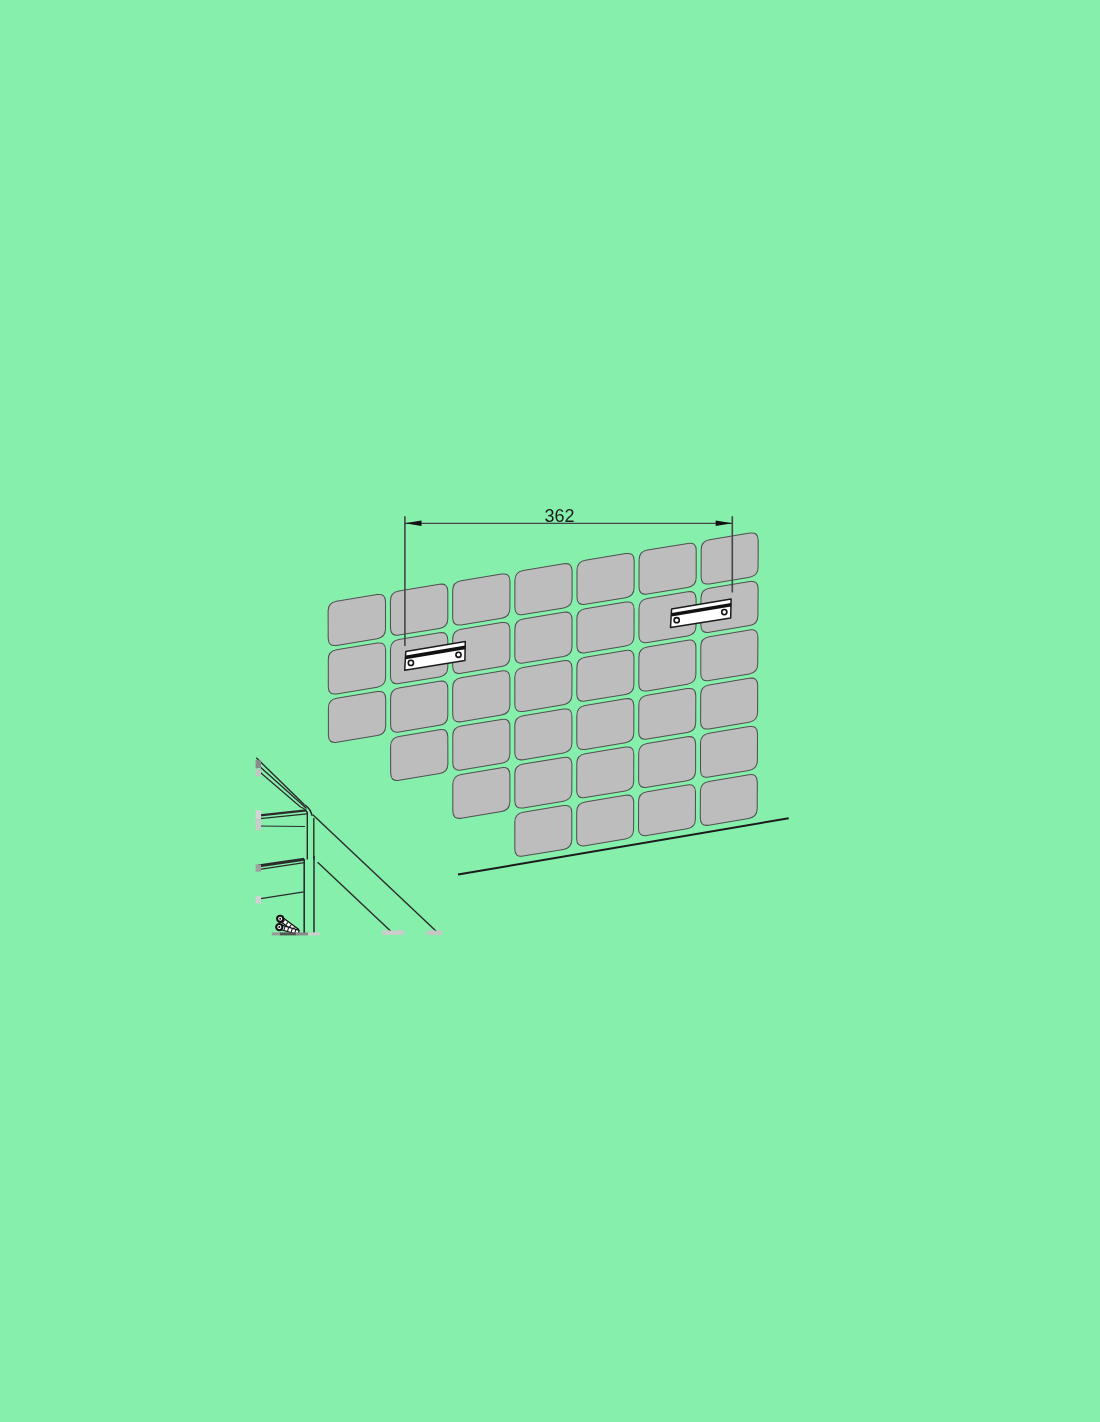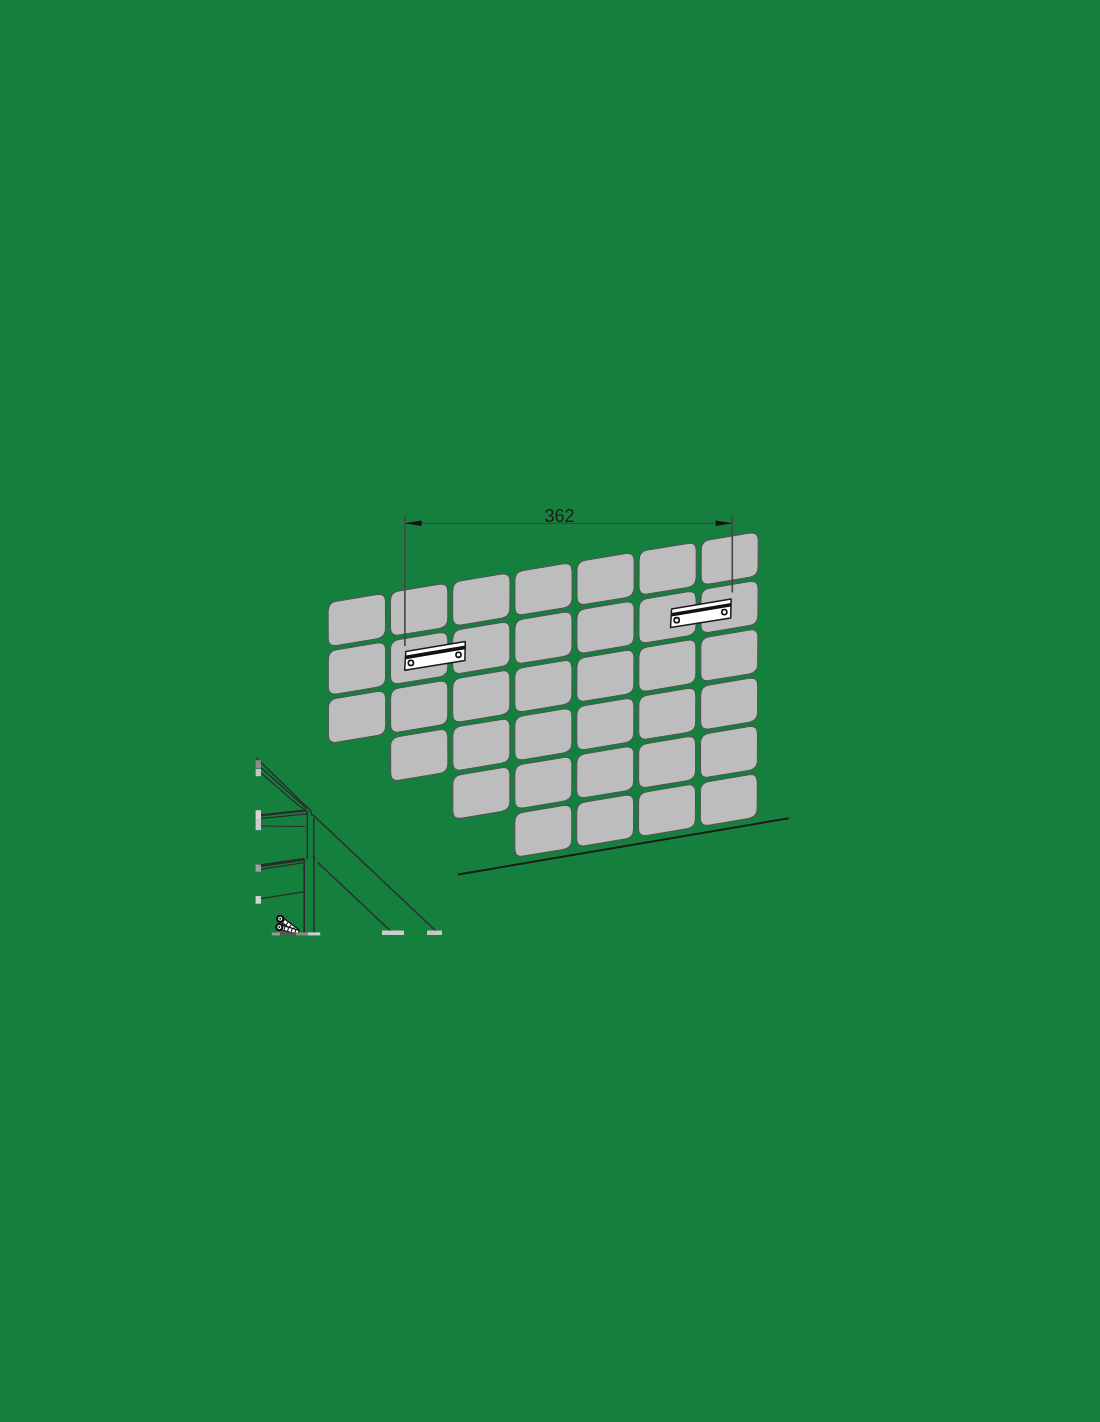--- a/index.html
+++ b/index.html
@@ -1,16 +1,16 @@
 <!DOCTYPE html>
 <html><head>
 <meta charset="utf-8">
 <style>
   html, body { margin: 0; padding: 0; background: #ffffff; }
-  #canvas { position: relative; width: 1100px; height: 1422px; background: #15803d; overflow: hidden; }
+  #canvas { position: relative; width: 1100px; height: 1422px; background: #86efac; overflow: hidden; }
   svg { position: absolute; left: 0; top: 0; }
   text { font-family: "Liberation Sans", sans-serif; }
 </style>
 </head>
 <body>
 <div id="canvas">
 <svg width="1100" height="1422" viewBox="0 0 1100 1422">
 
 <g fill="#bdbdbd" stroke="#515151" stroke-width="1.05">
 

